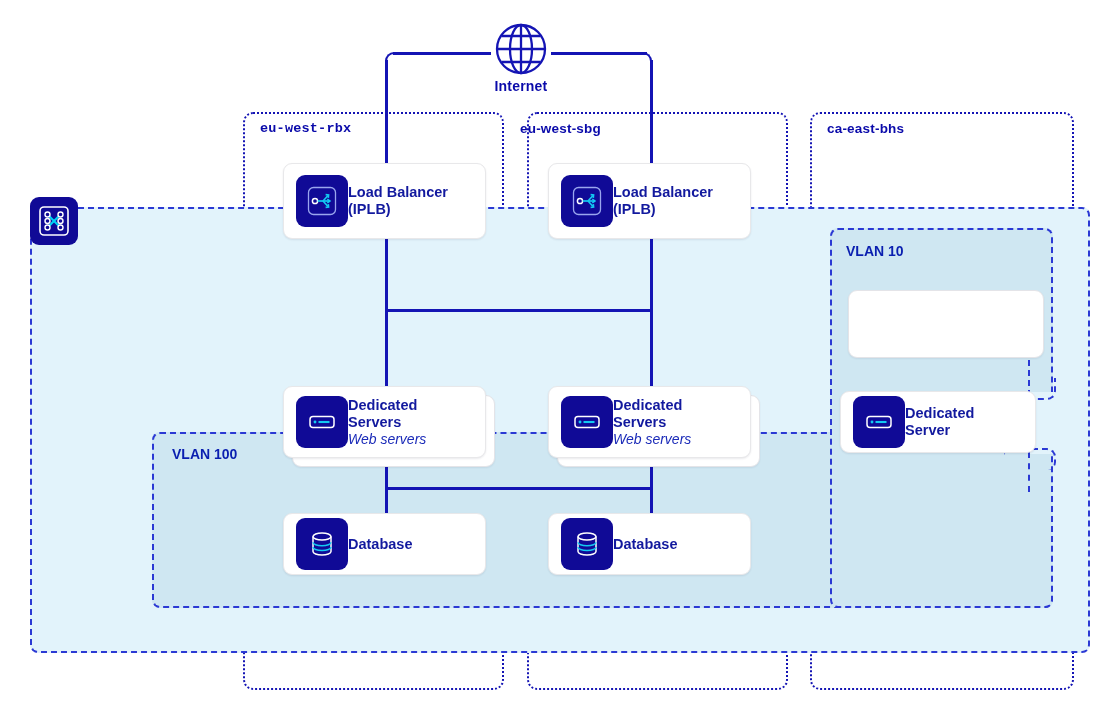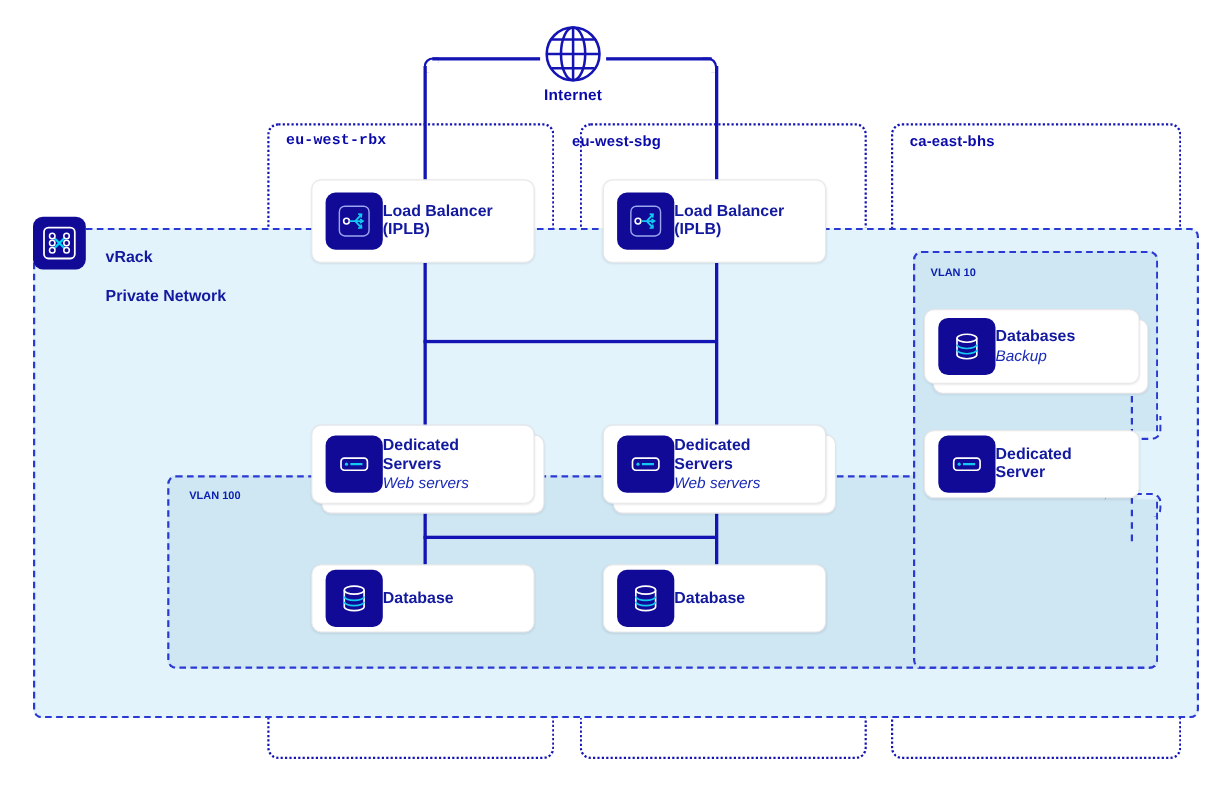--- a/index.html
+++ b/index.html
@@ -44,21 +44,21 @@
   .vlan-region{
     position:absolute;
     border:2.5px dashed #2b39d4;
     border-radius:8px;
     background:#cfe7f2;
     box-sizing:border-box;
   }
   .vlan-label{
     position:absolute;
     color:#0a1fb0;
-    font-size:10px;
+    font-size:14px;
     font-weight:700;
     white-space:nowrap;
   }
 
   
   .notch{
     position:absolute;
     background:#e2f3fb;
   }
   .notch-edge{
@@ -216,24 +216,20 @@
       <line x1="10.5" y1="10.5" x2="23.5" y2="23.5" stroke="#00d2f5" stroke-width="2.1"></line>
       <line x1="23.5" y1="10.5" x2="10.5" y2="23.5" stroke="#00d2f5" stroke-width="2.1"></line>
       <circle cx="10.5" cy="10.5" r="2.5" fill="#100a96" stroke="#ffffff" stroke-width="1.4"></circle>
       <circle cx="23.5" cy="10.5" r="2.5" fill="#100a96" stroke="#ffffff" stroke-width="1.4"></circle>
       <circle cx="10.5" cy="17" r="2.5" fill="#100a96" stroke="#ffffff" stroke-width="1.4"></circle>
       <circle cx="23.5" cy="17" r="2.5" fill="#100a96" stroke="#ffffff" stroke-width="1.4"></circle>
       <circle cx="10.5" cy="23.5" r="2.5" fill="#100a96" stroke="#ffffff" stroke-width="1.4"></circle>
       <circle cx="23.5" cy="23.5" r="2.5" fill="#100a96" stroke="#ffffff" stroke-width="1.4"></circle>
     </svg>
   </div>
-  <div class="vrack-text" style="left:96px;top:207px;">
-    <div>vRack</div>
-    <div>Private Network</div>
-  </div>
 
   <div class="card" style="left:283px;top:163px;width:203px;height:76px;">
     <div class="badge">
       <svg width="32" height="32" viewBox="0 0 32 32" fill="none">
         <rect x="2.5" y="2.5" width="27" height="27" rx="5" stroke="#9aa6ee" stroke-width="1.3"></rect>
         <circle cx="9" cy="16" r="2.6" fill="none" stroke="#ffffff" stroke-width="1.5"></circle>
         <path d="M11.7 16 H17" stroke="#13c9f2" stroke-width="1.7"></path>
         <path d="M17 16 L22 10.5" stroke="#13c9f2" stroke-width="1.7"></path>
         <path d="M17 16 H23.5" stroke="#13c9f2" stroke-width="1.7"></path>
         <path d="M17 16 L22 21.5" stroke="#13c9f2" stroke-width="1.7"></path>
@@ -262,102 +258,88 @@
         <path d="M22.3 19.1 L22.6 22.1 L19.6 22.4" stroke="#13c9f2" stroke-width="1.6" fill="none"></path>
       </svg>
     </div>
     <div class="card-text">
       <div class="card-title">Load Balancer
 (IPLB)</div>
     </div>
   </div>
 
   <div class="card-stack" style="left:848px;top:290px;width:196px;height:68px;"></div>
-  <div class="card" style="left:840px;top:281px;width:196px;height:68px;">
+
+  <div class="card-stack" style="left:292px;top:395px;width:203px;height:72px;"></div>
+  <div class="card" style="left:283px;top:386px;width:203px;height:72px;">
+    <div class="badge">
+      <svg width="32" height="32" viewBox="0 0 32 32" fill="none">
+        <rect x="4" y="10.5" width="24" height="11" rx="3" stroke="#ffffff" stroke-width="1.5"></rect>
+        <circle cx="9" cy="16" r="1.45" fill="#13c9f2"></circle>
+        <path d="M12.5 16 H23.5" stroke="#13c9f2" stroke-width="2.1"></path>
+      </svg>
+    </div>
+    <div class="card-text">
+      <div class="card-title">Dedicated
+Servers</div>
+      <div class="card-sub">Web servers</div>
+    </div>
+  </div>
+
+  <div class="card-stack" style="left:557px;top:395px;width:203px;height:72px;"></div>
+  <div class="card" style="left:548px;top:386px;width:203px;height:72px;">
+    <div class="badge">
+      <svg width="32" height="32" viewBox="0 0 32 32" fill="none">
+        <rect x="4" y="10.5" width="24" height="11" rx="3" stroke="#ffffff" stroke-width="1.5"></rect>
+        <circle cx="9" cy="16" r="1.45" fill="#13c9f2"></circle>
+        <path d="M12.5 16 H23.5" stroke="#13c9f2" stroke-width="2.1"></path>
+      </svg>
+    </div>
+    <div class="card-text">
+      <div class="card-title">Dedicated
+Servers</div>
+      <div class="card-sub">Web servers</div>
+    </div>
+  </div>
+
+  <div class="card" style="left:840px;top:391px;width:196px;height:62px;">
+    <div class="badge">
+      <svg width="32" height="32" viewBox="0 0 32 32" fill="none">
+        <rect x="4" y="10.5" width="24" height="11" rx="3" stroke="#ffffff" stroke-width="1.5"></rect>
+        <circle cx="9" cy="16" r="1.45" fill="#13c9f2"></circle>
+        <path d="M12.5 16 H23.5" stroke="#13c9f2" stroke-width="2.1"></path>
+      </svg>
+    </div>
+    <div class="card-text">
+      <div class="card-title">Dedicated
+Server</div>
+    </div>
+  </div>
+
+  <div class="card" style="left:283px;top:513px;width:203px;height:62px;">
     <div class="badge">
       <svg width="32" height="32" viewBox="0 0 32 32" fill="none">
         <ellipse cx="16" cy="8.5" rx="9" ry="3.6" stroke="#ffffff" stroke-width="1.5"></ellipse>
         <path d="M7 8.5 V23.5 C7 25.5 11 27.1 16 27.1 C21 27.1 25 25.5 25 23.5 V8.5" stroke="#ffffff" stroke-width="1.5"></path>
         <path d="M7 14.2 C7 16.2 11 17.8 16 17.8 C21 17.8 25 16.2 25 14.2" stroke="#13c9f2" stroke-width="1.5"></path>
         <path d="M7 19 C7 21 11 22.6 16 22.6 C21 22.6 25 21 25 19" stroke="#13c9f2" stroke-width="1.5"></path>
       </svg>
     </div>
     <div class="card-text">
-      <div class="card-title">Databases</div>
-      <div class="card-sub">Backup</div>
-    </div>
-  </div>
-
-  <div class="card-stack" style="left:292px;top:395px;width:203px;height:72px;"></div>
-  <div class="card" style="left:283px;top:386px;width:203px;height:72px;">
-    <div class="badge">
-      <svg width="32" height="32" viewBox="0 0 32 32" fill="none">
-        <rect x="4" y="10.5" width="24" height="11" rx="3" stroke="#ffffff" stroke-width="1.5"></rect>
-        <circle cx="9" cy="16" r="1.45" fill="#13c9f2"></circle>
-        <path d="M12.5 16 H23.5" stroke="#13c9f2" stroke-width="2.1"></path>
-      </svg>
-    </div>
-    <div class="card-text">
-      <div class="card-title">Dedicated
-Servers</div>
-      <div class="card-sub">Web servers</div>
-    </div>
-  </div>
-
-  <div class="card-stack" style="left:557px;top:395px;width:203px;height:72px;"></div>
-  <div class="card" style="left:548px;top:386px;width:203px;height:72px;">
-    <div class="badge">
-      <svg width="32" height="32" viewBox="0 0 32 32" fill="none">
-        <rect x="4" y="10.5" width="24" height="11" rx="3" stroke="#ffffff" stroke-width="1.5"></rect>
-        <circle cx="9" cy="16" r="1.45" fill="#13c9f2"></circle>
-        <path d="M12.5 16 H23.5" stroke="#13c9f2" stroke-width="2.1"></path>
-      </svg>
-    </div>
-    <div class="card-text">
-      <div class="card-title">Dedicated
-Servers</div>
-      <div class="card-sub">Web servers</div>
-    </div>
-  </div>
-
-  <div class="card" style="left:840px;top:391px;width:196px;height:62px;">
-    <div class="badge">
-      <svg width="32" height="32" viewBox="0 0 32 32" fill="none">
-        <rect x="4" y="10.5" width="24" height="11" rx="3" stroke="#ffffff" stroke-width="1.5"></rect>
-        <circle cx="9" cy="16" r="1.45" fill="#13c9f2"></circle>
-        <path d="M12.5 16 H23.5" stroke="#13c9f2" stroke-width="2.1"></path>
-      </svg>
-    </div>
-    <div class="card-text">
-      <div class="card-title">Dedicated
-Server</div>
-    </div>
-  </div>
-
-  <div class="card" style="left:283px;top:513px;width:203px;height:62px;">
+      <div class="card-title">Database</div>
+    </div>
+  </div>
+
+  <div class="card" style="left:548px;top:513px;width:203px;height:62px;">
     <div class="badge">
       <svg width="32" height="32" viewBox="0 0 32 32" fill="none">
         <ellipse cx="16" cy="8.5" rx="9" ry="3.6" stroke="#ffffff" stroke-width="1.5"></ellipse>
         <path d="M7 8.5 V23.5 C7 25.5 11 27.1 16 27.1 C21 27.1 25 25.5 25 23.5 V8.5" stroke="#ffffff" stroke-width="1.5"></path>
         <path d="M7 14.2 C7 16.2 11 17.8 16 17.8 C21 17.8 25 16.2 25 14.2" stroke="#13c9f2" stroke-width="1.5"></path>
         <path d="M7 19 C7 21 11 22.6 16 22.6 C21 22.6 25 21 25 19" stroke="#13c9f2" stroke-width="1.5"></path>
       </svg>
     </div>
     <div class="card-text">
       <div class="card-title">Database</div>
     </div>
   </div>
 
-  <div class="card" style="left:548px;top:513px;width:203px;height:62px;">
-    <div class="badge">
-      <svg width="32" height="32" viewBox="0 0 32 32" fill="none">
-        <ellipse cx="16" cy="8.5" rx="9" ry="3.6" stroke="#ffffff" stroke-width="1.5"></ellipse>
-        <path d="M7 8.5 V23.5 C7 25.5 11 27.1 16 27.1 C21 27.1 25 25.5 25 23.5 V8.5" stroke="#ffffff" stroke-width="1.5"></path>
-        <path d="M7 14.2 C7 16.2 11 17.8 16 17.8 C21 17.8 25 16.2 25 14.2" stroke="#13c9f2" stroke-width="1.5"></path>
-        <path d="M7 19 C7 21 11 22.6 16 22.6 C21 22.6 25 21 25 19" stroke="#13c9f2" stroke-width="1.5"></path>
-      </svg>
-    </div>
-    <div class="card-text">
-      <div class="card-title">Database</div>
-    </div>
-  </div>
-
 </div>
 
 </body></html>

